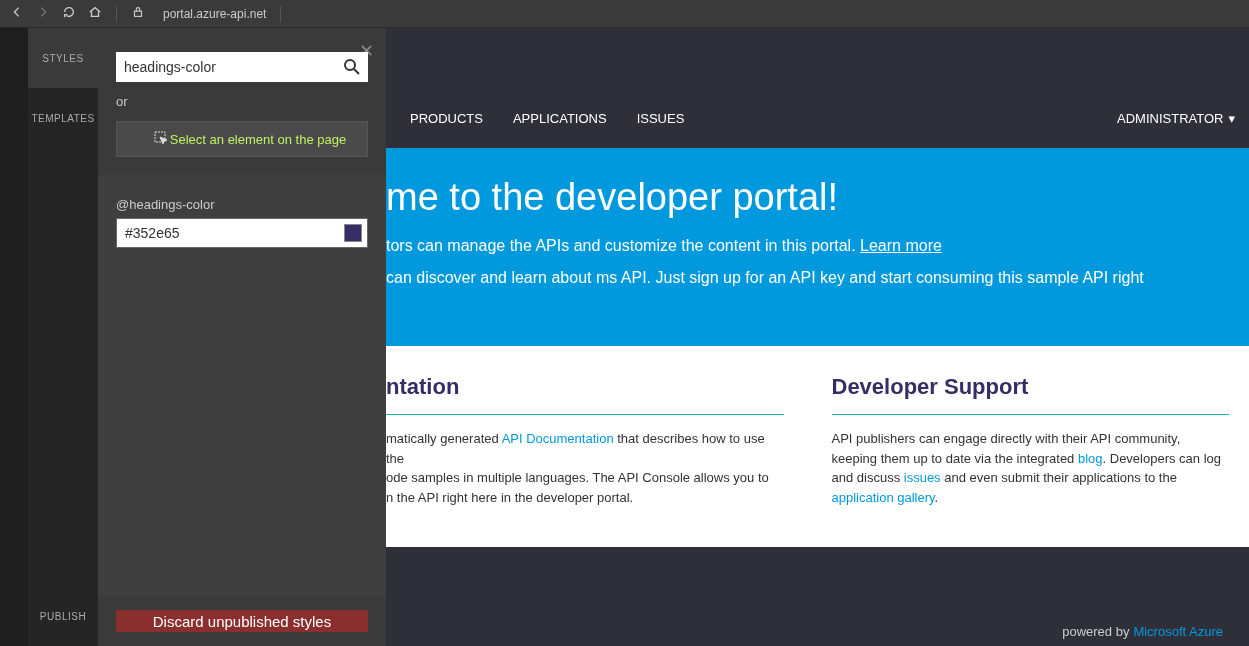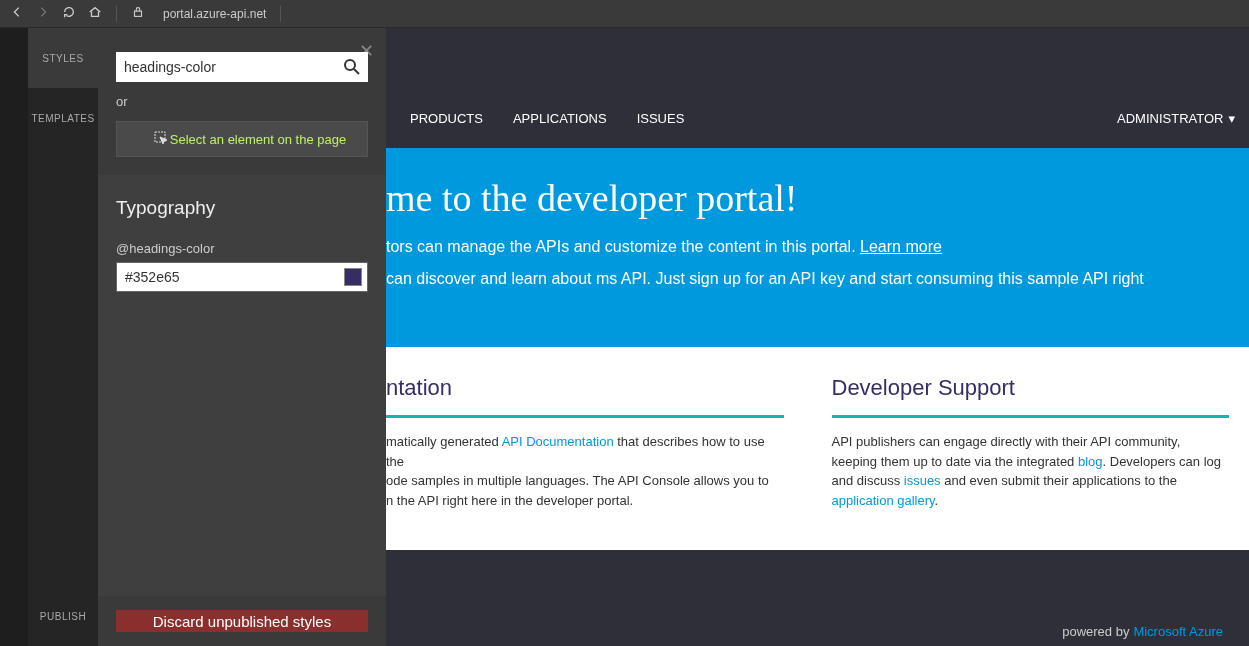--- a/index.html
+++ b/index.html
@@ -38,27 +38,27 @@
 
 .panel-bottom { padding:14px 18px; background:#3a3a3a; }
 .discard { width:100%; height:22px; background:#8b2e2e; color:#fff; border:none; font-size:15px; cursor:pointer; }
 
 .content { flex:1; background:#2f2f3a; position:relative; overflow:hidden; }
 .topnav { height:60px; margin-top:60px; display:flex; align-items:center; padding:0 14px; gap:30px; }
 .topnav a { color:#fff; font-size:13px; text-decoration:none; }
 .topnav .right { margin-left:auto; display:flex; align-items:center; gap:5px; color:#fff; font-size:13px;}
 
 .hero { background:#0099dd; color:#fff; padding: 28px 0 50px 0; }
-.hero h1 { font-weight:300; font-size:38px; padding-left:0; margin-bottom:14px; color:#fff;font-family:Liberation Serif, serif;}
+.hero h1 { font-weight:300; font-size:38px; padding-left:0; margin-bottom:14px; color:#fff;}
 .hero p { font-size:16px; line-height:1.6; margin-bottom:6px; }
 .hero a { color:#fff; text-decoration:underline; }
 
 .cards { display:flex; gap:28px; background:#fff; padding:28px 0 40px 0; margin: 0; }
 .card { flex:1; }
-.card h2 { color:#352e65; font-weight:400; font-size:22px; padding-bottom:14px; border-bottom:3px solid #14b8a6; margin-bottom:14px;}
+.card h2 { color:#352e65; font-weight:700; font-size:22px; padding-bottom:14px; border-bottom:1px solid #14b8a6; margin-bottom:14px;}
 .card p { font-size:13px; color:#333; line-height:1.5; }
 .card a { color:#0099dd; text-decoration:none; }
 .card.left { padding-right:20px;}
 .card.right { padding-right:20px;}
 
 .footer { position:absolute; bottom:0; right:0; left:0; height:30px; background:#2f2f3a; display:flex; align-items:center; justify-content:flex-end; padding-right:26px; font-size:13px; color:#ccc;}
 .footer a { color:#0099dd; margin-left:4px; text-decoration:none;}
 
 .clip { margin-left:-260px; } 
 </style>
@@ -110,21 +110,20 @@
       <div class="or">or</div>
       <div class="select-elem">
         <svg viewBox="0 0 16 16" fill="none" stroke="#ddd" stroke-width="1">
             <rect x="1" y="1" width="10" height="10" stroke-dasharray="2 1"></rect>
             <path d="M6 6l7 3-3 1-1 3z" fill="#ddd"></path>
           </svg>
         <span>Select an element on the page</span>
       </div>
     </div>
     <div class="panel-mid">
-      <h3>Typography</h3>
       <div class="var-label">@headings-color</div>
       <div class="color-input">
         <input type="text" value="#352e65" style="">
         <div class="swatch" style="background: rgb(53, 46, 101);"></div>
       </div>
     </div>
     <div class="panel-bottom">
       <button class="discard">Discard unpublished styles</button>
     </div>
   </div>

